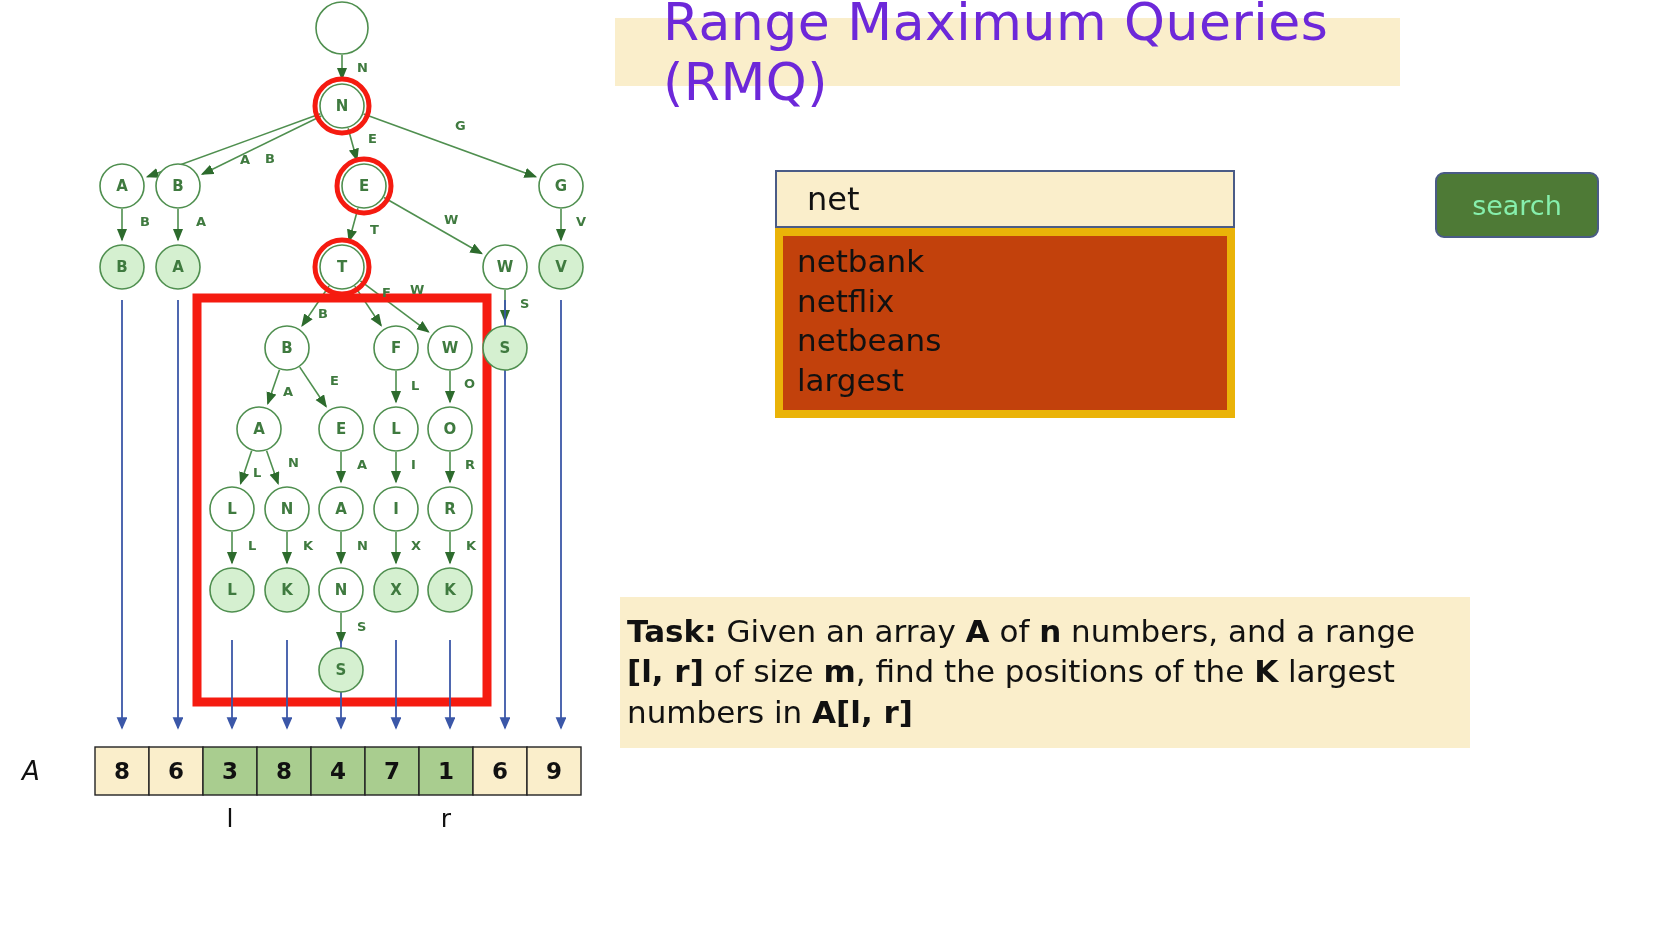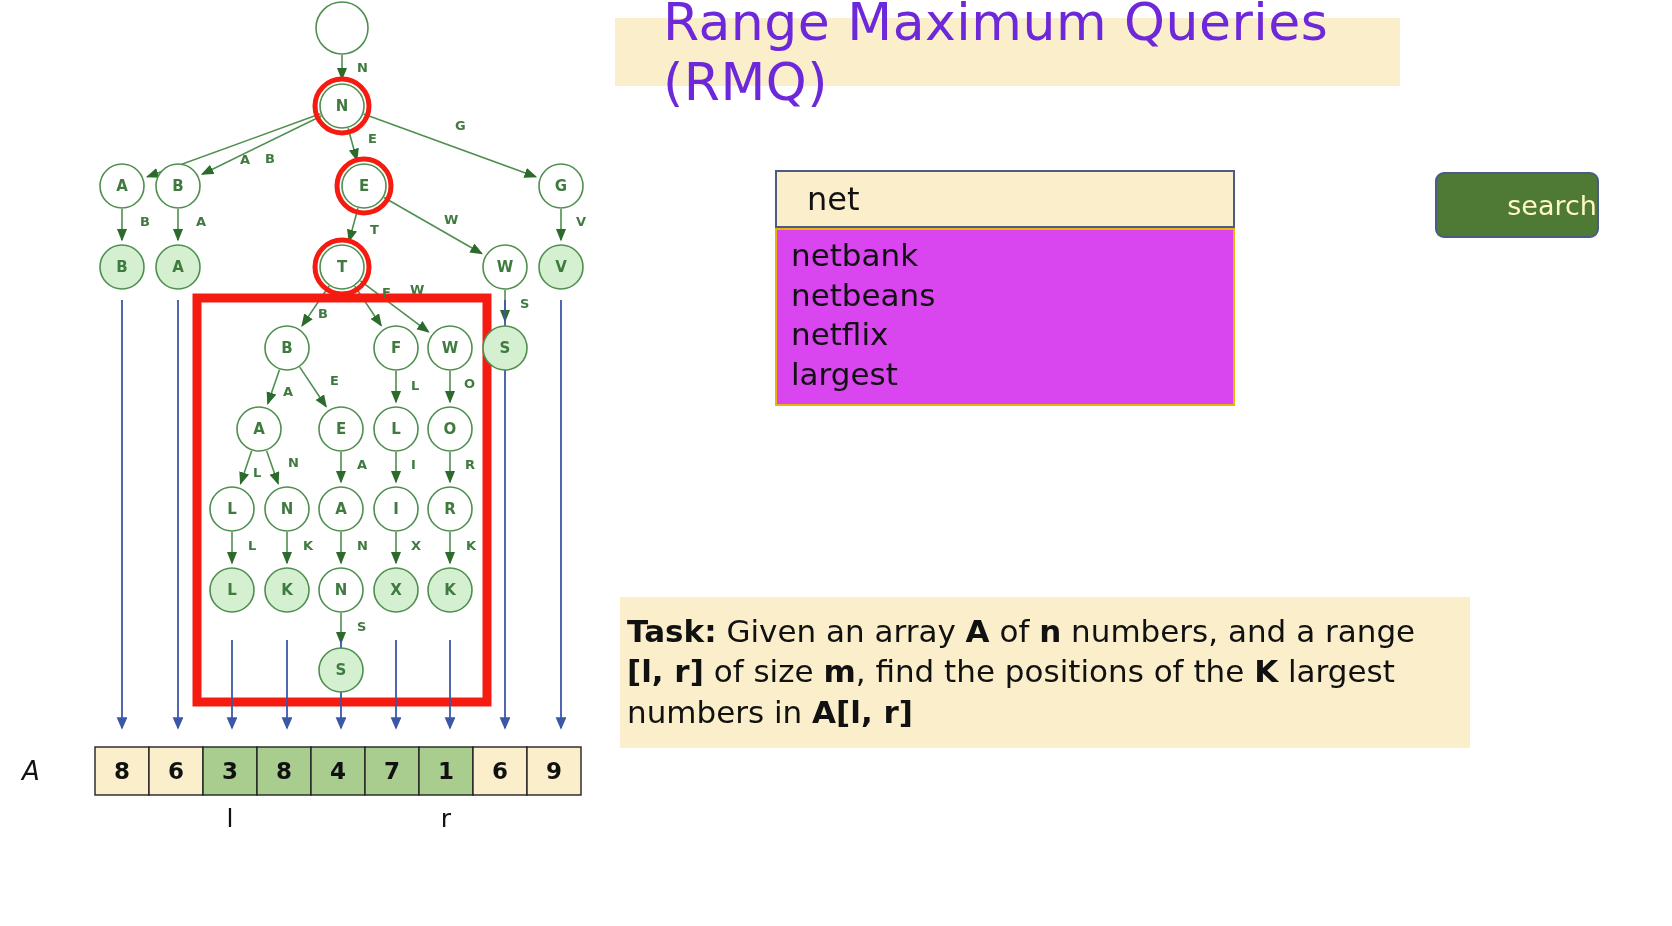--- a/index.html
+++ b/index.html
@@ -18,25 +18,25 @@
   .title-banner .title-text{font-size:52px;color:#6d28d9;padding-left:48px;
       letter-spacing:0.5px;font-family:"DejaVu Sans","Liberation Sans",sans-serif;}
 
   .search-row{position:absolute;left:165px;top:170px;width:870px;height:110px;}
   .search-input{position:absolute;left:0;top:0;width:460px;height:58px;
       background:#faeecb;border:2px solid #4a5b86;box-sizing:border-box;
       display:flex;align-items:center;}
   .search-input .val{font-size:32px;color:#111;padding-left:30px;}
   .search-btn{position:absolute;left:660px;top:2px;width:160px;height:62px;
       background:#4e7a36;border:2px solid #4a5b86;border-radius:9px;
-      display:flex;align-items:center;justify-content:flex-end;
-      color:#fef9c3;font-size:27px;cursor:pointer;}
+      display:flex;align-items:center;justify-content:center;
+      color:#86efac;font-size:27px;cursor:pointer;}
 
   .suggest-box{position:absolute;left:165px;top:228px;width:460px;
-      background:#d946ef;border:2px solid #eab308;box-sizing:border-box;
+      background:#c2410c;border:8px solid #eab308;box-sizing:border-box;
       padding:6px 0 10px 0;}
   .suggest-item{font-size:31px;color:#111;padding:1px 0 1px 14px;line-height:1.21;}
 
   .task-box{position:absolute;left:10px;top:597px;width:850px;
       background:#faeecb;box-sizing:border-box;padding:14px 22px 16px 7px;}
   .task-text{font-size:31px;color:#111;line-height:1.30;}
   .task-text b{font-weight:bold;}
 </style>
 </head>
 <body>
@@ -288,22 +288,22 @@
     <div class="search-input" title="net">
       <span class="val">net</span>
     </div>
     <div class="search-btn">
       <span>search</span>
     </div>
   </div>
 
   <div class="suggest-box">
     <div class="suggest-item">netbank</div>
+    <div class="suggest-item">netflix</div>
     <div class="suggest-item">netbeans</div>
-    <div class="suggest-item">netflix</div>
     <div class="suggest-item">largest</div>
   </div>
 
   <div class="task-box">
     <div class="task-text">
       <b>Task:</b><span> Given an array </span><b>A</b><span> of </span><b>n</b><span> numbers, and a</span>
       <span>range </span><b>[l,  r]</b><span> of size </span><b>m</b><span>, find the positions of</span>
       <span>the </span><b>K</b><span> largest numbers in </span><b>A[l, r]</b>
     </div>
   </div>

